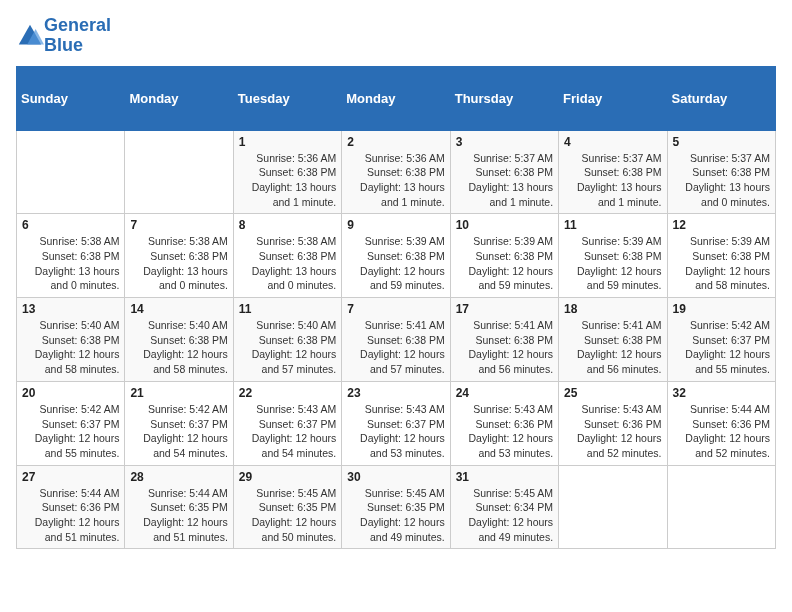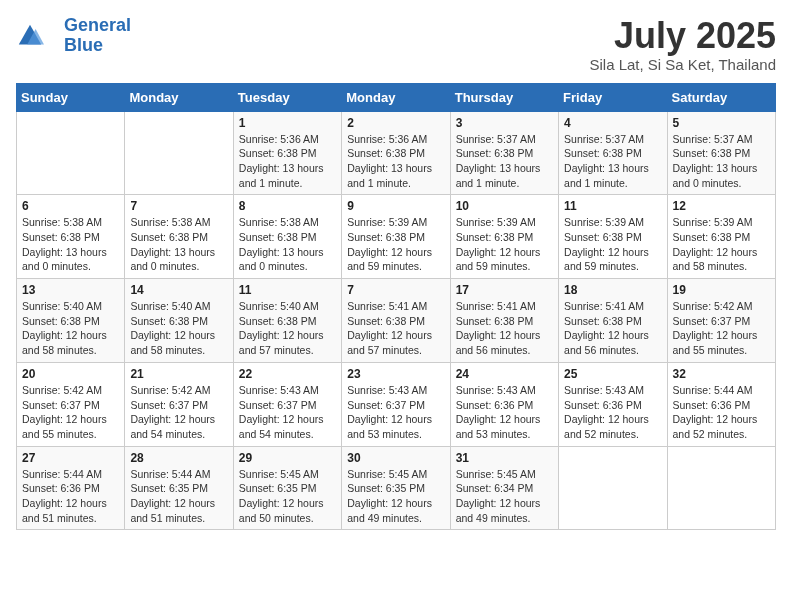--- a/index.html
+++ b/index.html
@@ -12,21 +12,21 @@
     }
     .header {
       display: flex;
       justify-content: space-between;
       align-items: flex-start;
       margin-bottom: 10px;
     }
     .logo {
       display: flex;
       align-items: center;
-      gap: 20px;
+      gap: 0;
     }
     .logo-text {
       font-size: 18px;
       font-weight: bold;
       color: #333;
       line-height: 1.1;
     }
     .logo-text span {
       color: #2a6db5;
     }
@@ -49,21 +49,21 @@
       font-weight: normal;
     }
     table {
       width: 100%;
       border-collapse: collapse;
       font-size: 11px;
     }
     thead tr th {
       background-color: #2a6db5;
       color: #fff;
-      padding: 6px 4px;
+      padding: 24px 4px;
       text-align: left;
       font-size: 13px;
       font-weight: bold;
       border: 1px solid #2a6db5;
     }
     tbody tr td {
       border: 1px solid #ccc;
       padding: 4px 5px;
       vertical-align: top;
       background: #fff;
@@ -75,43 +75,40 @@
     .day-number {
       font-weight: bold;
       font-size: 12px;
       margin-bottom: 2px;
       color: #222;
     }
     .day-info {
       font-size: 10.5px;
       color: #333;
       line-height: 1.4;
+      text-align: right;
     }
     .empty-cell {
       background: #fff !important;
     }
   </style>
 </head>
 <body>
 
 <div class="header">
   <div class="logo">
     <svg class="logo-icon" viewBox="0 0 40 40">
       <polygon points="20,4 36,32 4,32" fill="#2a6db5"></polygon>
       <polygon points="28,10 40,32 16,32" fill="#5599dd" opacity="0.7"></polygon>
     </svg>
     <div class="logo-text">
       <div><span>General</span></div>
       <div><span>Blue</span></div>
     </div>
   </div>
-  <div class="title-block">
-    <h1>July 2025</h1>
-    <h2>Sila Lat, Si Sa Ket, Thailand</h2>
-  </div>
 </div>
 
 <table>
   <thead>
     <tr>
     <th>Sunday</th>
         <th>Monday</th>
         <th>Tuesday</th>
         <th>Monday</th>
         <th>Thursday</th>

